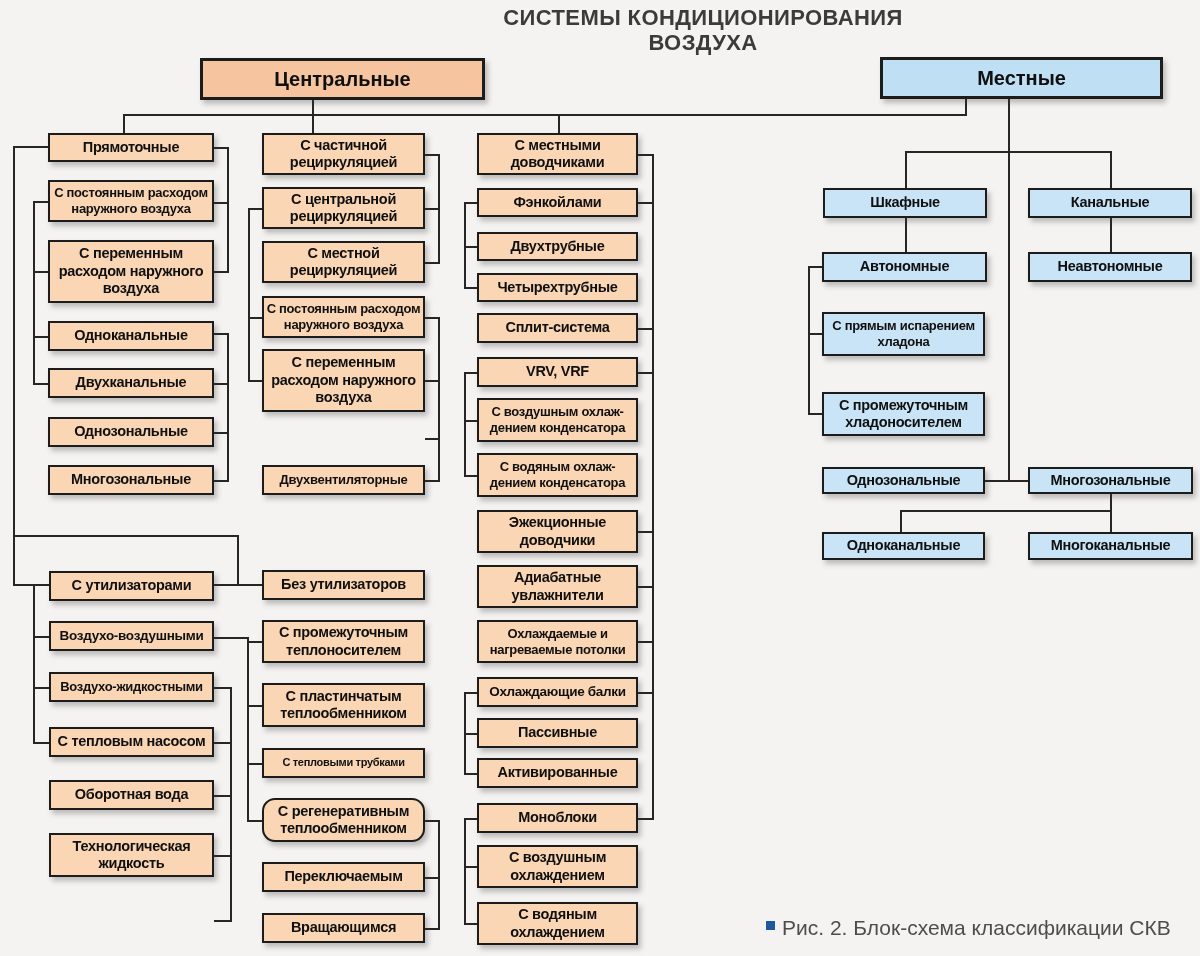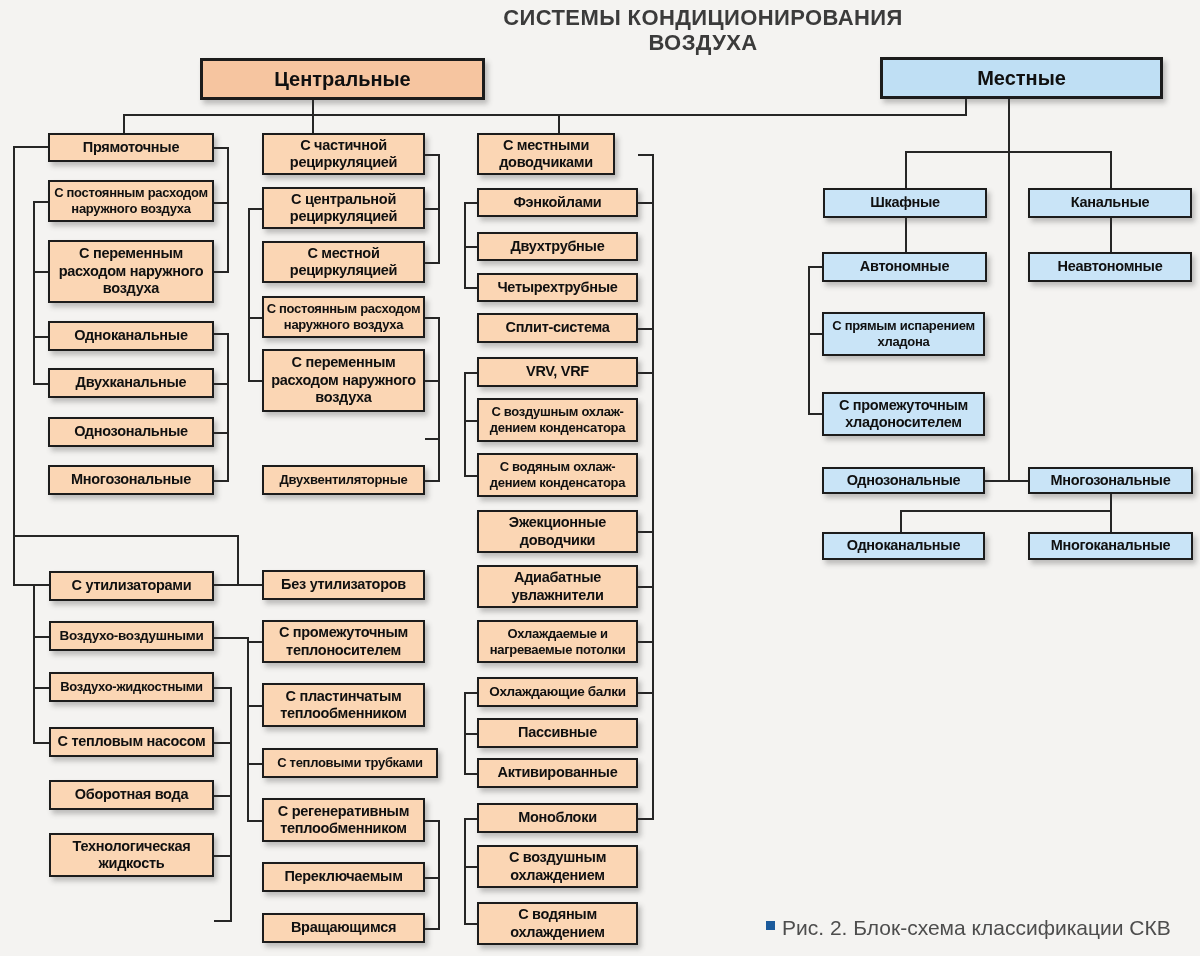--- a/index.html
+++ b/index.html
@@ -178,26 +178,26 @@
 наружного воздуха</div>
     <div class="box g-central" style="left: 262px; top: 349px; width: 163px; height: 63px;">С переменным
 расходом наружного
 воздуха</div>
     <div class="box g-central" style="left: 262px; top: 465px; width: 163px; height: 30px; font-size: 13px;">Двухвентиляторные</div>
     <div class="box g-central" style="left: 262px; top: 570px; width: 163px; height: 30px;">Без утилизаторов</div>
     <div class="box g-central" style="left: 262px; top: 620px; width: 163px; height: 43px;">С промежуточным
 теплоносителем</div>
     <div class="box g-central" style="left: 262px; top: 683px; width: 163px; height: 44px;">С пластинчатым
 теплообменником</div>
-    <div class="box g-central" style="left: 262px; top: 748px; width: 176px; height: 30px; font-size: 13px;">С тепловыми трубками</div>
-    <div class="box g-central" style="left: 262px; top: 798px; width: 163px; height: 44px;">С регенеративным
+    <div class="box g-central" style="left: 262px; top: 748px; width: 163px; height: 30px; font-size: 11px;">С тепловыми трубками</div>
+    <div class="box g-central" style="left: 262px; top: 798px; width: 163px; height: 44px; border-radius: 13px;">С регенеративным
 теплообменником</div>
     <div class="box g-central" style="left: 262px; top: 862px; width: 163px; height: 30px;">Переключаемым</div>
     <div class="box g-central" style="left: 262px; top: 913px; width: 163px; height: 30px;">Вращающимся</div>
-    <div class="box g-central" style="left: 477px; top: 133px; width: 138px; height: 42px;">С местными
+    <div class="box g-central" style="left: 477px; top: 133px; width: 161px; height: 42px;">С местными
 доводчиками</div>
     <div class="box g-central" style="left: 477px; top: 188px; width: 161px; height: 29px;">Фэнкойлами</div>
     <div class="box g-central" style="left: 477px; top: 273px; width: 161px; height: 29px;">Четырехтрубные</div>
     <div class="box g-central" style="left: 477px; top: 232px; width: 161px; height: 29px;">Двухтрубные</div>
     <div class="box g-central" style="left: 477px; top: 313px; width: 161px; height: 30px;">Сплит-система</div>
     <div class="box g-central" style="left: 477px; top: 357px; width: 161px; height: 30px;">VRV, VRF</div>
     <div class="box g-central" style="left: 477px; top: 398px; width: 161px; height: 44px; font-size: 13px;">С воздушным охлаж-
 дением конденсатора</div>
     <div class="box g-central" style="left: 477px; top: 453px; width: 161px; height: 44px; font-size: 13px;">С водяным охлаж-
 дением конденсатора</div>

